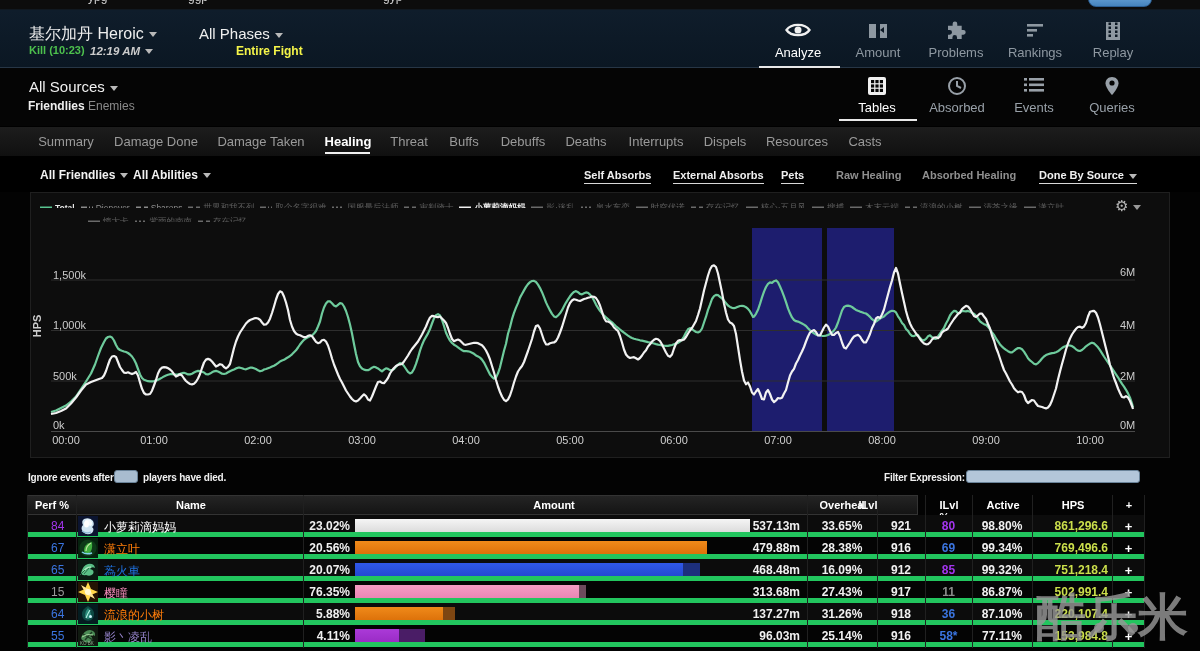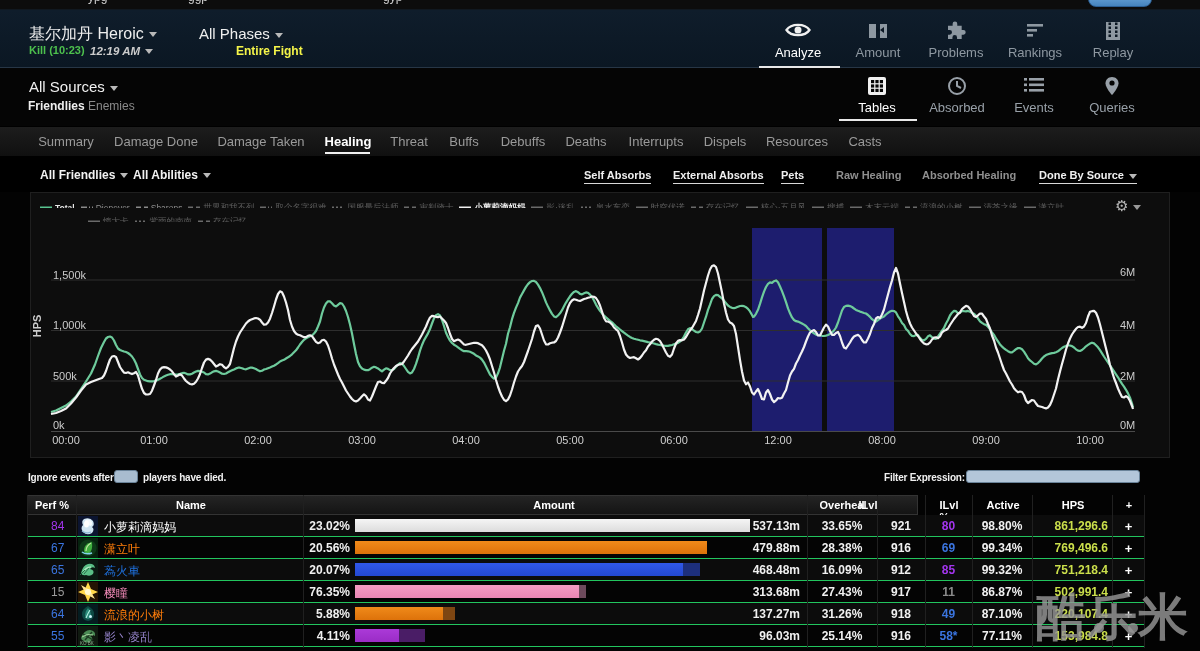--- a/index.html
+++ b/index.html
@@ -65,21 +65,21 @@
 
 #ctrl { position:absolute; left:0; top:459px; width:1200px; height:36px; background:#030303; }
 #ctrl .t { position:absolute; top:13px; font-size:10px; font-weight:700; color:#f0f0f0; white-space:nowrap; letter-spacing:-0.2px; }
 #inp1 { position:absolute; left:114px; top:470px; width:24px; height:13px; background:#a8bccf; border-radius:3px; border:1px solid #6a8399; }
 #inp2 { position:absolute; left:966px; top:470px; width:174px; height:13px; background:#b3c6d9; border-radius:3px; border:1px solid #6a8399; }
 
 
 #thead { position:absolute; left:27px; top:495px; width:891px; height:20px;
   background:linear-gradient(#242424,#141414); border:1px solid #333; }
 #thead div { position:absolute; top:3px; font-size:11px; font-weight:700; color:#fff; transform:translateX(-50%); }
-.trow { position:absolute; left:27px; width:1118px; height:22px; background:#070707; border-bottom:1px solid #22c55e; font-size:12px; }
+.trow { position:absolute; left:27px; width:1118px; height:22px; background:#070707; border-bottom:5px solid #22c55e; font-size:12px; }
 .c { position:absolute; top:4px; transform:translateX(-50%); color:#f0f0f0; }
 .cperf { position:absolute; top:4px; right:1074px; font-weight:400; }
 .cicon { position:absolute; left:51px; top:1px; width:20px; height:20px; }
 .cname { position:absolute; left:77px; top:4px; font-weight:400; }
 .cpct { position:absolute; top:4px; right:795px; color:#f0f0f0; font-weight:700; }
 .camt { position:absolute; top:4px; right:345px; color:#f0f0f0; font-weight:700; }
 .coh { left:815px; font-weight:700; }
 .cilvl { left:874px; font-weight:700; }
 .cip { left:921.5px; font-weight:700; }
 .cact { left:975px; font-weight:700; }
@@ -359,21 +359,21 @@
 <div class="axlab" style="left:1120px;top:370px">2M</div>
 <div class="axlab" style="left:1120px;top:419px">0M</div>
 <div id="hps">HPS</div>
 <div class="xlab" style="left:66px">00:00</div>
 <div class="xlab" style="left:154px">01:00</div>
 <div class="xlab" style="left:258px">02:00</div>
 <div class="xlab" style="left:362px">03:00</div>
 <div class="xlab" style="left:466px">04:00</div>
 <div class="xlab" style="left:570px">05:00</div>
 <div class="xlab" style="left:674px">06:00</div>
-<div class="xlab" style="left:778px">12:00</div>
+<div class="xlab" style="left:778px">07:00</div>
 <div class="xlab" style="left:882px">08:00</div>
 <div class="xlab" style="left:986px">09:00</div>
 <div class="xlab" style="left:1090px">10:00</div>
 
 <div id="ctrl">
   <span class="t" style="left:28px">Ignore events after</span>
   <span class="t" style="left:143px">players have died.</span>
   <span class="t" style="left:884px">Filter Expression:</span>
 </div>
 <div id="inp1"></div>
@@ -480,21 +480,21 @@
           <path d="M8 14 Q10 9 12 6" stroke="#aef0e0" stroke-width="1.2" fill="none"></path>
           <circle cx="12.5" cy="12.5" r="1.5" fill="#cff8ff"></circle>
         </svg></div>
 <div class="cname" style="color:#ff7d0a">流浪的小树</div>
 <div class="cpct">5.88%</div>
 <div style="position:absolute;left:328px;top:4px;width:88px;height:13px;background:linear-gradient(#f08a1a,#dd720a)"></div>
       <div style="position:absolute;left:416px;top:4px;width:12px;height:13px;background:#7e4612"></div>
 <div class="camt">137.27m</div>
 <div class="c coh">31.26%</div>
 <div class="c cilvl">918</div>
-<div class="c cip" style="color:#3b75e0">49</div>
+<div class="c cip" style="color:#3b75e0">36</div>
 <div class="c cact">87.10%</div>
 <div class="chps">220,107.4</div>
 <div class="c cplus">+</div>
 </div>
 <div class="trow" style="top:625px;background:#040404">
 <div class="c cperf" style="color:#3b75e0">55</div>
 <div class="cicon"><svg width="20" height="20" viewBox="0 0 20 20">
           <rect width="20" height="20" fill="#101a10"></rect>
           <path d="M3 12 Q6 4 12 4 Q18 5 17 10 Q14 8 12 10 Q16 12 13 15 Q9 18 6 15 Q3 14 3 12Z" fill="#4a8a54"></path>
           <path d="M5 8 L15 14 M7 14 L14 6" stroke="#1d3a22" stroke-width="1.4"></path>

